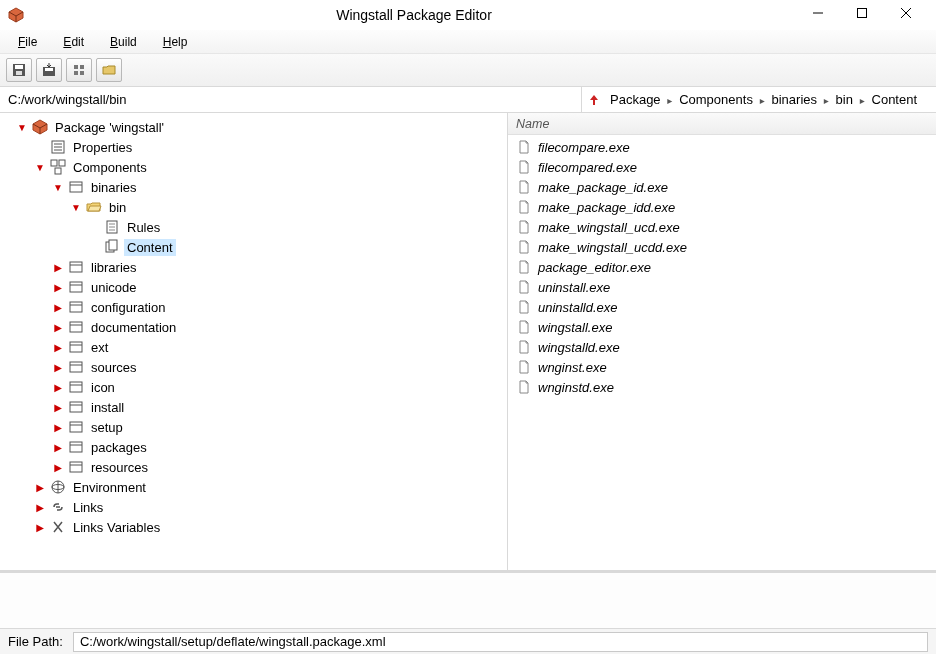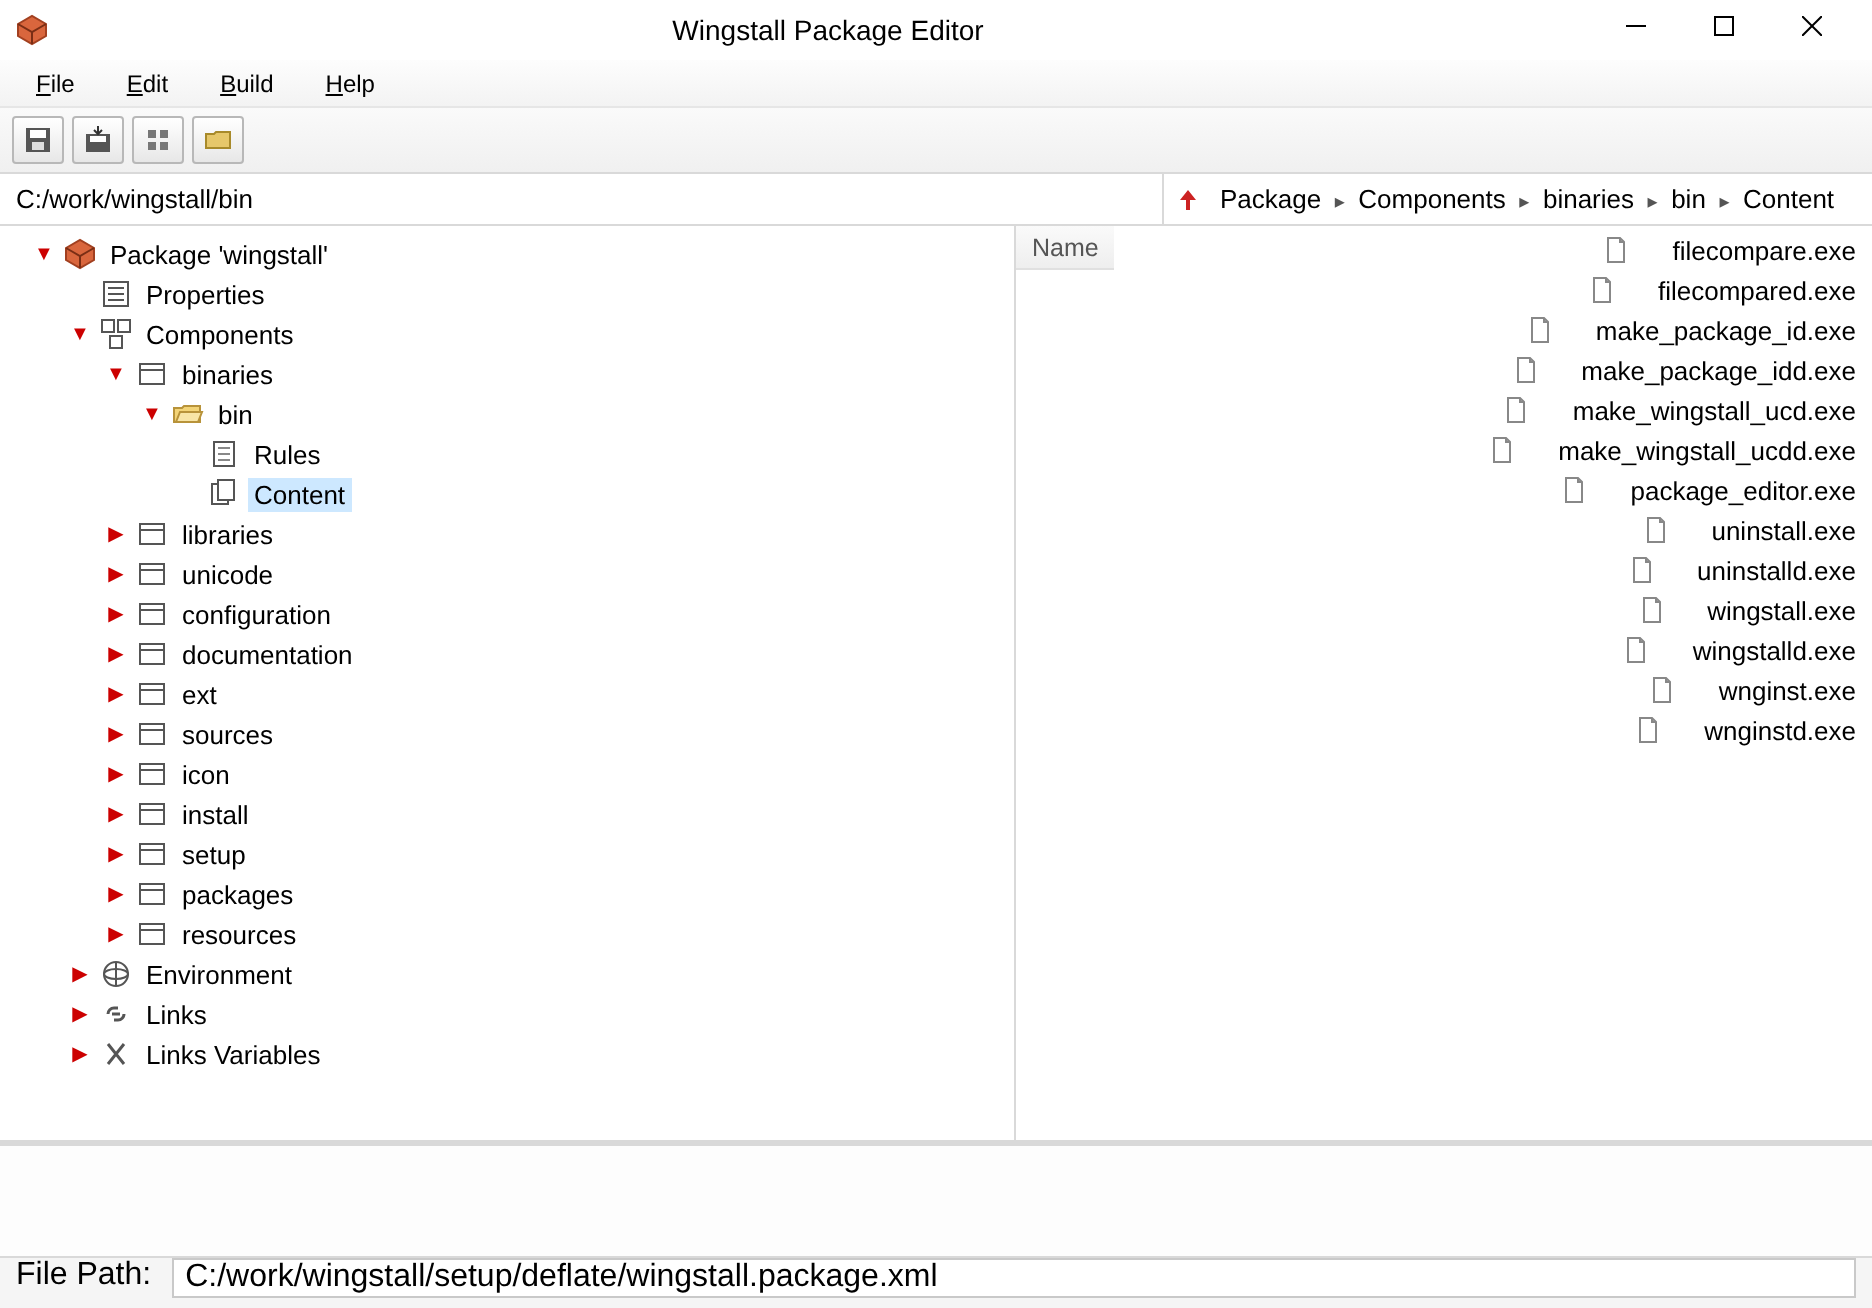--- a/index.html
+++ b/index.html
@@ -99,21 +99,22 @@
   }
   .left-pane {
     width: 508px;
     border-right: 1px solid #d9d9d9;
     overflow:auto;
     padding-top:4px;
   }
   .right-pane {
     flex:1;
     display:flex;
-    flex-direction:row;
+    flex-direction:column;
+    font-style:italic;
   }
   .right-header {
     height: 22px;
     display:flex;
     align-items:center;
     padding: 0 8px;
     background: linear-gradient(#fafafa,#eeeeee);
     border-bottom: 1px solid #e0e0e0;
     color:#555;
     font-size:12.5px;
@@ -121,23 +122,22 @@
   .right-list {
     flex:1;
     overflow:auto;
     padding: 2px 0;
   }
   .file-row {
     display:flex;
     align-items:center;
     height: 20px;
     padding: 0 8px;
-    gap: 20px;
+    gap: 6px;
     font-size: 13px;
-    justify-content: flex-end;
   }
   
   .tree { padding-left: 4px; }
   .node {
     display:flex;
     align-items:center;
     height: 20px;
     gap: 4px;
     font-size: 13px;
   }
@@ -159,26 +159,26 @@
   
   .bottom-panel {
     height: 58px;
     border-top: 3px solid #d9d9d9;
     background:#fdfdfd;
   }
   
   .statusbar {
     height: 26px;
     display:flex;
-    align-items:flex-start;
+    align-items:center;
     padding: 0 8px;
     gap: 10px;
     border-top: 1px solid #d9d9d9;
     background:#f5f5f5;
-    font-size:16px;
+    font-size:13px;
   }
   .statusbar .path-box {
     flex:1;
     border:1px solid #c9c9c9;
     background:#fff;
     height:20px;
     padding: 1px 6px;
     display:flex;
     align-items:center;
   }

